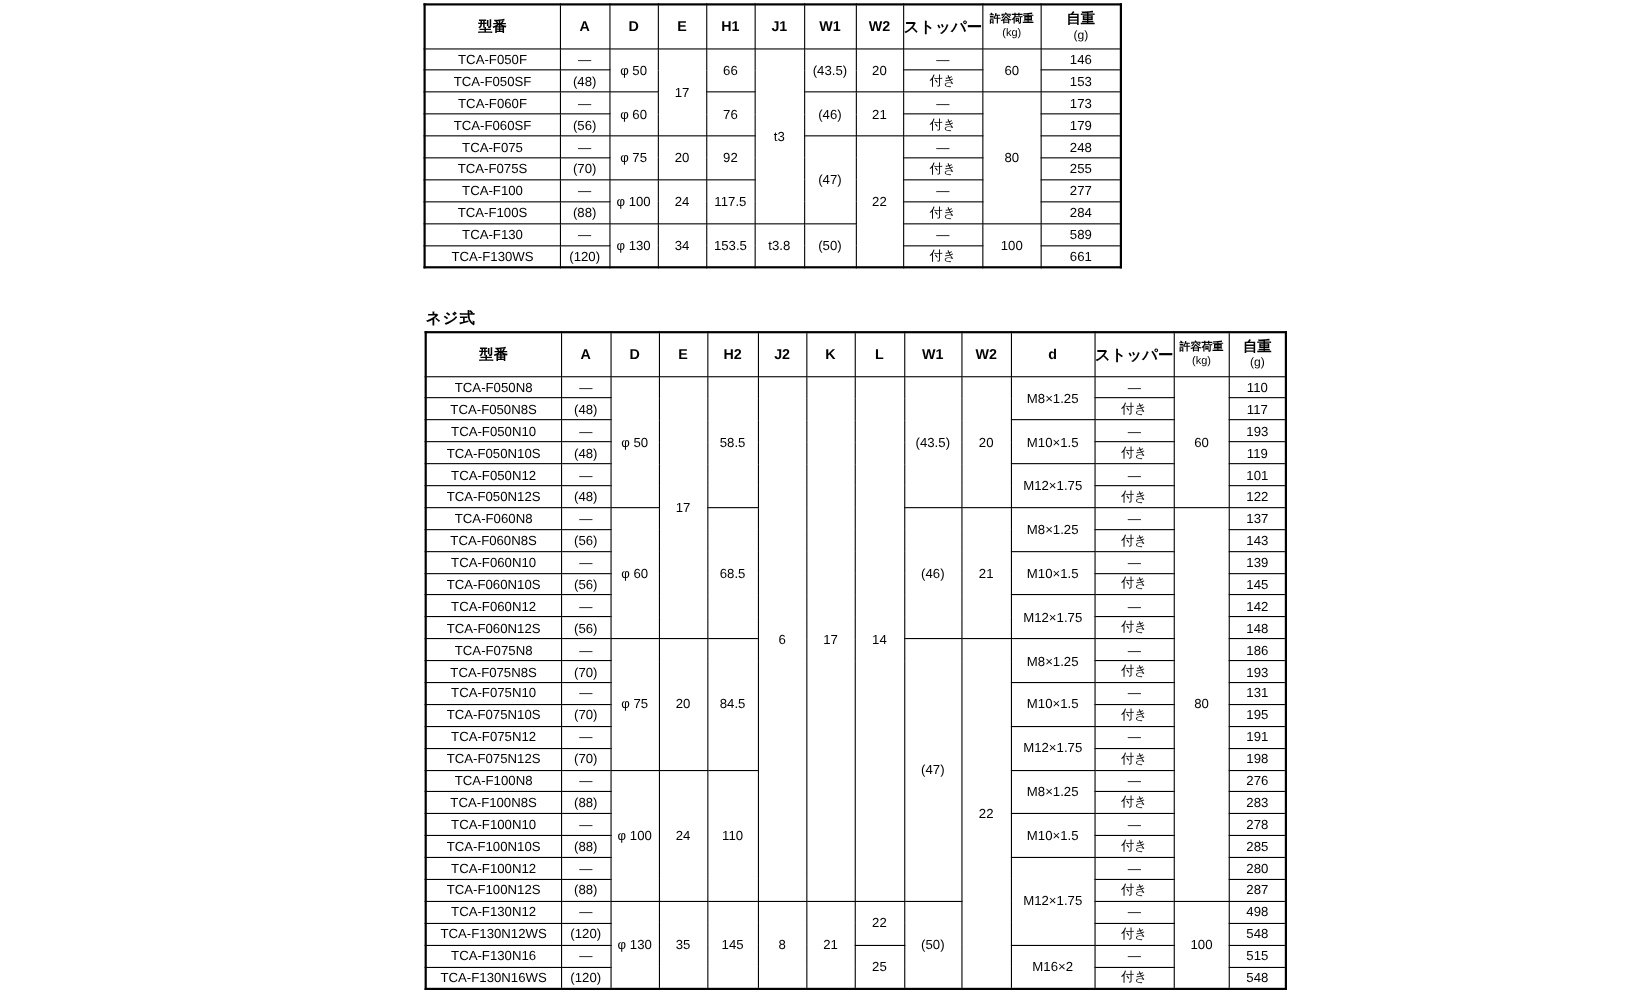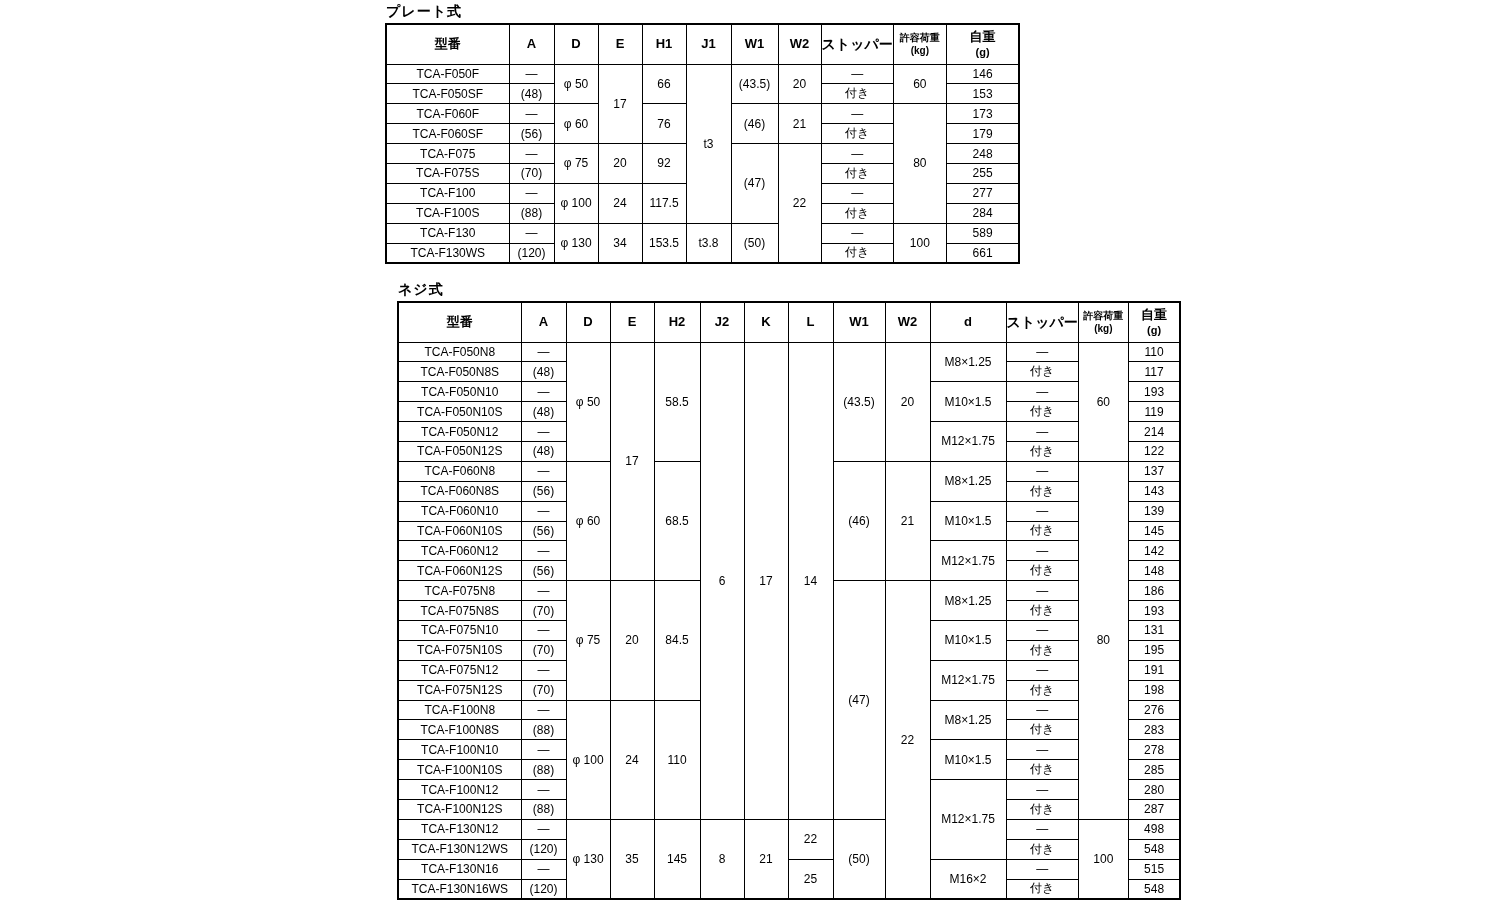--- a/index.html
+++ b/index.html
@@ -6,21 +6,21 @@
   html, body { margin: 0; padding: 0; }
   body {
     width: 1500px; height: 900px;
     background: #ffffff;
     color: #000000;
     font-family: "Liberation Sans", "DejaVu Sans", sans-serif;
   }
   .canvas { position: relative; width: 1500px; height: 900px; overflow: hidden; background: #ffffff; }
   .tbl-block { position: absolute; }
   .block-plate { left: 385px; top: 3px; }
-  .block-screw { left: 397px; top: 281px; }
+  .block-screw { left: 386px; top: 281px; }
   .tbl-title {
     font-size: 14px; font-weight: bold;
     margin: 0 0 2px 1px; letter-spacing: 1px;
   }
   table.spec {
     border-collapse: collapse;
     table-layout: fixed;
     border: 2px solid #000;
   }
   .spec th, .spec td {
@@ -29,31 +29,30 @@
     vertical-align: middle;
     padding: 0;
     white-space: nowrap;
     overflow: hidden;
   }
   .spec th { font-size: 13px; font-weight: bold; height: 40px; line-height: 1.15; text-align: center; }
   .spec td { font-size: 12px; height: 19.9px; }
   
   .spec th:nth-last-child(3) { font-size: 14px; }
   .spec th:nth-last-child(2) { font-size: 10px; margin-left: 28px; }
-  .spec th .unit { display: block; font-size: 10px; font-weight: bold; margin-top: 1px; }
+  .spec th .unit { display: block; font-size: 10px; font-weight: normal; margin-top: 1px; }
   .spec th:last-child { font-size: 13px; }
   .spec th:last-child .unit { font-size: 11px; }
 </style>
 </head>
 <body>
 
 <div class="canvas">
 
   <div class="tbl-block block-plate">
-    <div class="tbl-title">プレート式</div>
     <table class="spec">
       <colgroup>
         <col style="width:123px">
           <col style="width:45px">
           <col style="width:44px">
           <col style="width:44px">
         <col style="width:44px">
           <col style="width:45px">
           <col style="width:47px">
           <col style="width:43px">
@@ -238,21 +237,21 @@
             <td>TCA-F050N10S</td>
             <td>(48)</td>
             <td>付き</td>
             <td>119</td>
           </tr>
           <tr>
             <td>TCA-F050N12</td>
             <td>—</td>
             <td rowspan="2">M12×1.75</td>
             <td>—</td>
-            <td>214</td>
+            <td>101</td>
           </tr>
           <tr>
             <td>TCA-F050N12S</td>
             <td>(48)</td>
             <td>付き</td>
             <td>122</td>
           </tr>
           <tr>
             <td>TCA-F060N8</td>
             <td>—</td>

